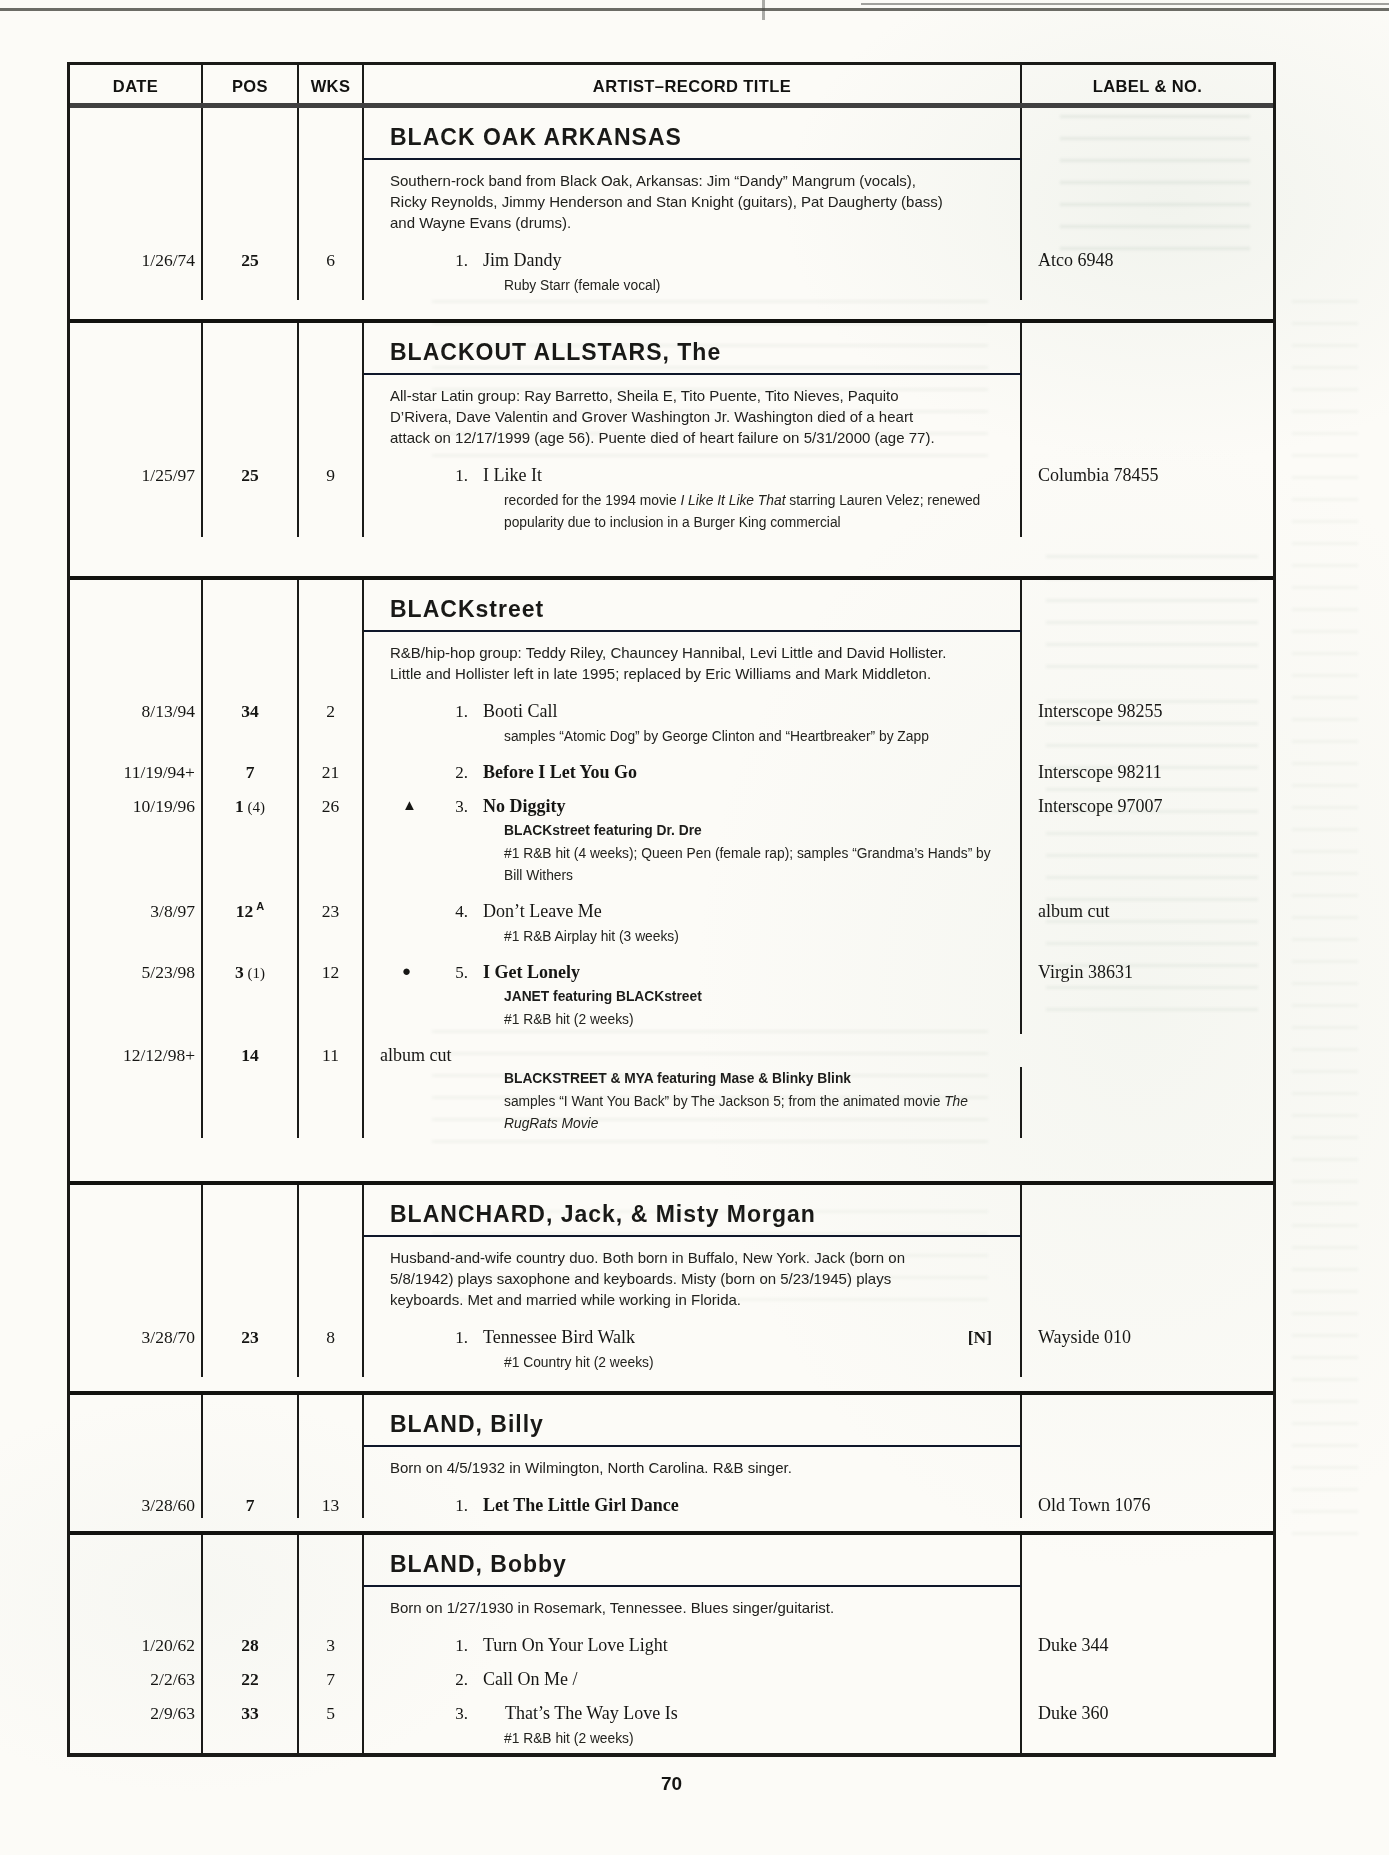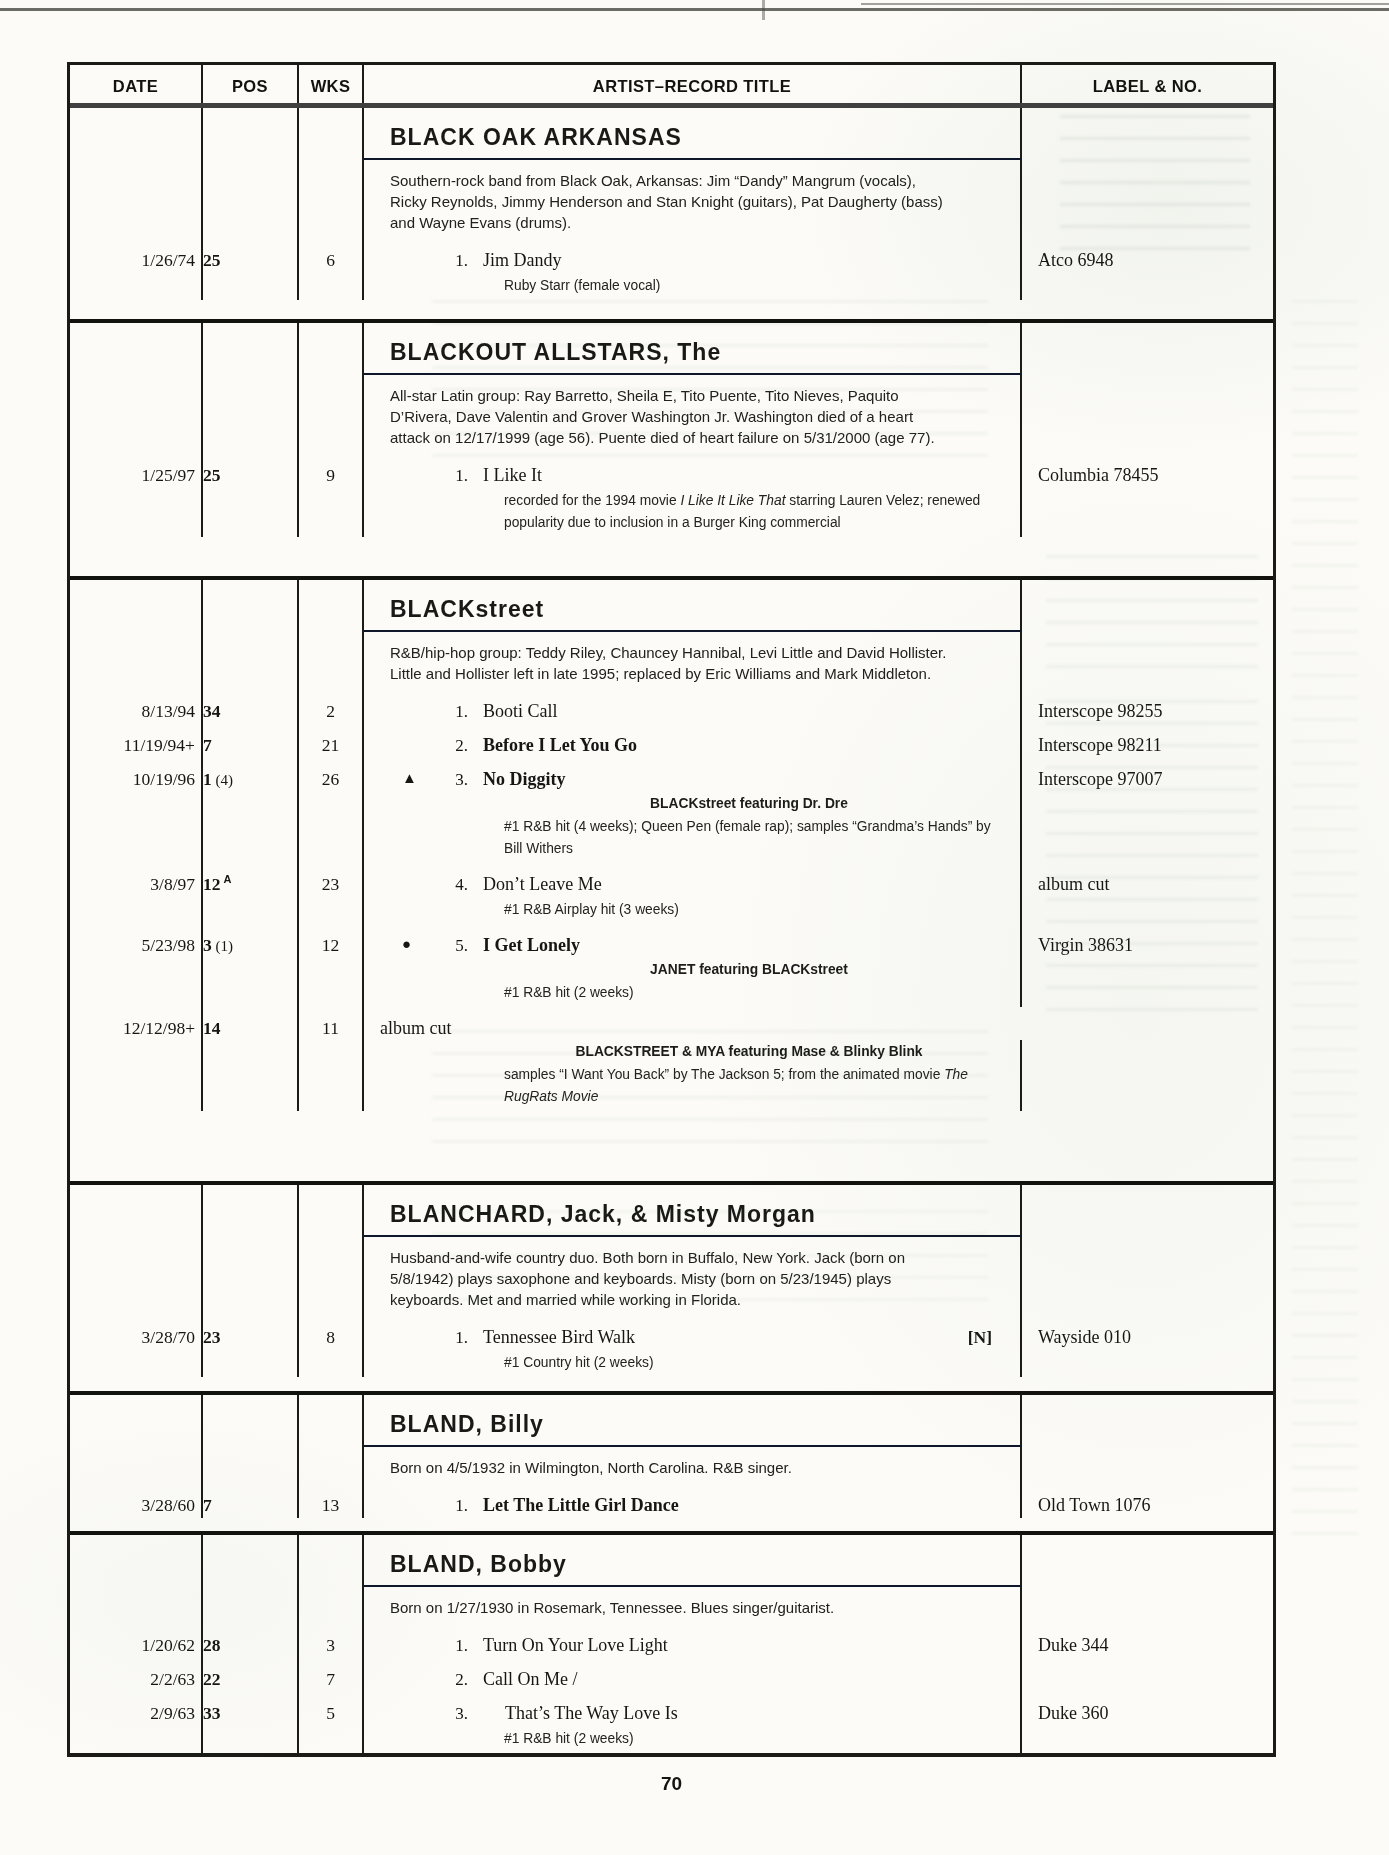--- a/index.html
+++ b/index.html
@@ -57,34 +57,34 @@
   .section:nth-child(6) { min-height:214px; }
 
   .name-cell { padding:16px 0 7px 26px; border-bottom:2px solid #0f172a; }
   .artist-name { font:700 23px/27px "Liberation Sans", sans-serif; letter-spacing:1px; color:#191917; }
 
   .bio-cell { padding:10px 16px 6px 26px; }
   .bio { font:400 15px/21px "Liberation Sans", sans-serif; color:#21211e; max-width:560px; }
 
   .entry-row > .c { padding-top:9px; }
   .date-cell { text-align:right; padding-right:6px; font:400 17.5px/24px "Liberation Serif", serif; }
-  .pos-cell  { text-align:left; font:700 17.5px/24px "Liberation Serif", serif; }
+  .pos-cell  { text-align:center; font:700 17.5px/24px "Liberation Serif", serif; }
   .pos-runs  { font-weight:400; font-size:15px; }
   .pos-sup   { font:700 11px/10px "Liberation Sans", sans-serif; vertical-align:super; margin-left:3px; }
   .wks-cell  { text-align:center; font:400 17.5px/24px "Liberation Serif", serif; }
 
   .title-cell { position:relative; font:400 18px/24px "Liberation Serif", serif; }
   .award { position:absolute; left:38px; top:10px; font-size:15px; line-height:20px; }
   .num   { display:inline-block; min-width:104px; text-align:right; font-size:17px; }
   .title { margin-left:15px; }
   .title.bold { font-weight:700; }
   .title.indent { margin-left:37px; }
   .flag  { position:absolute; right:28px; top:9px; font:700 17.5px/24px "Liberation Serif", serif; }
 
-  .sub-row .c4  { padding:2px 26px 0 140px;text-align:center; }
+  .sub-row .c4  { padding:2px 26px 0 140px; }
   .subtitle { font:700 13.8px/20px "Liberation Sans", sans-serif; color:#1c1c1a; }
 
   .note-row .c4 { padding:2px 22px 3px 140px; }
   .note { font:400 13.8px/22px "Liberation Sans", sans-serif; color:#23231f; max-width:495px; }
   .note em { }
 
   .label-cell { padding-left:16px; padding-right:4px; font:400 18px/24px "Liberation Serif", serif; }
 
   .page-number {
     position:absolute; left:67px; top:1772px; width:1209px; text-align:center;
@@ -205,20 +205,29 @@
           </div>
           <div class="c c5"></div>
         </div>
         <div class="row entry-row">
           <div class="c c1 date-cell">8/13/94</div>
           <div class="c c2 pos-cell"><span class="pos-main">34</span></div>
           <div class="c c3 wks-cell">2</div>
           <div class="c c4 title-cell"><span class="num">1.</span><span class="title">Booti Call</span></div>
           <div class="c c5 label-cell">Interscope 98255</div>
         </div>
+        <div class="row note-row">
+          <div class="c c1"></div>
+          <div class="c c2"></div>
+          <div class="c c3"></div>
+          <div class="c c4">
+            <div class="note"><span>samples “Atomic Dog” by George Clinton and “Heartbreaker” by Zapp</span></div>
+          </div>
+          <div class="c c5"></div>
+        </div>
         <div class="row entry-row">
           <div class="c c1 date-cell">11/19/94+</div>
           <div class="c c2 pos-cell"><span class="pos-main">7</span></div>
           <div class="c c3 wks-cell">21</div>
           <div class="c c4 title-cell"><span class="num">2.</span><span class="title bold">Before I Let You Go</span></div>
           <div class="c c5 label-cell">Interscope 98211</div>
         </div>
         <div class="row entry-row">
           <div class="c c1 date-cell">10/19/96</div>
           <div class="c c2 pos-cell"><span class="pos-main">1</span><span class="pos-runs"> (4)</span></div>

